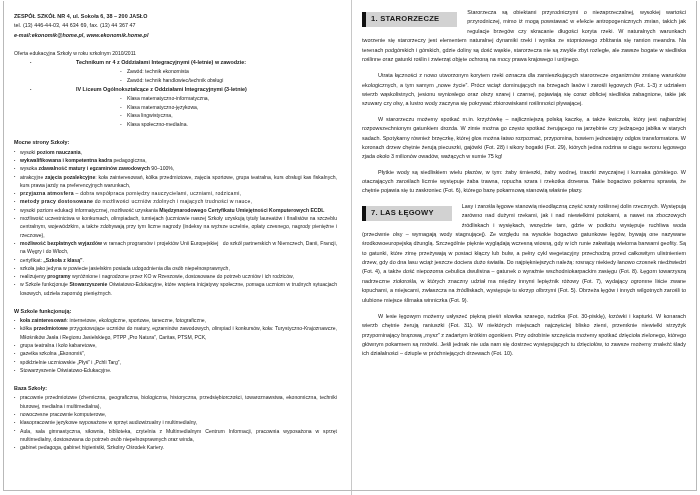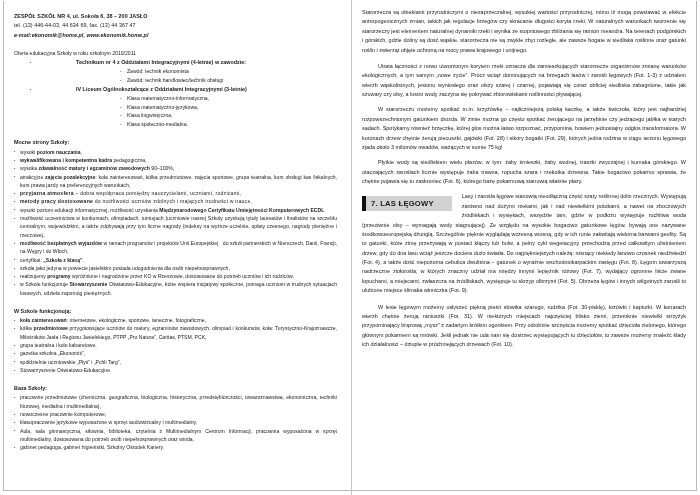--- a/index.html
+++ b/index.html
@@ -245,20 +245,21 @@
           <li>gabinet pedagoga, gabinet higienistki, Szkolny Ośrodek Kariery.</li>
         </ul>
       </div>
 
     </div>
 
     <div class="col col-right">
 
       <div class="rsec">
         <div class="rhead-wrap">
+          <div class="rhead">1. STARORZECZE</div>
           <p class="rpara noind">Starorzecza są obiektami przyrodniczymi o niezaprzeczalnej, wysokiej wartości przyrodniczej, mimo iż mogą powstawać w efekcie antropogenicznych zmian, takich jak regulacje brzegów czy skracanie długości koryta rzeki. W naturalnych warunkach tworzenie się starorzeczy jest elementem naturalnej dynamiki rzeki i wynika ze stopniowego zbliżania się ramion meandra. Na terenach podgórskich i górskich, gdzie doliny są dość wąskie, starorzecza nie są zwykle zbyt rozległe, ale zawsze bogate w siedliska roślinne oraz gatunki roślin i zwierząt objęte ochroną na mocy prawa krajowego i unijnego.</p>
         </div>
         <div class="clear"></div>
         <p class="rpara">Utrata łączności z nowo utworzonym korytem rzeki oznacza dla zamieszkujących starorzecze organizmów zmianę warunków ekologicznych, a tym samym „nowe życie”. Prócz wciąż dominujących na brzegach lasów i zarośli łęgowych (Fot. 1-3) z udziałem wierzb wąskolistnych, jesionu wyniosłego oraz olszy szarej i czarnej, pojawiają się coraz obficiej siedliska zabagnione, takie jak szuwary czy olsy, a lustro wody zaczyna się pokrywać zbiorowiskami roślinności pływającej.</p>
         <p class="rpara">W starorzeczu możemy spotkać m.in. krzyżówkę – najliczniejszą polską kaczkę, a także kwiczoła, który jest najbardziej rozpowszechnionym gatunkiem drozda. W zimie można go często spotkać żerującego na jarzębinie czy jedzącego jabłka w starych sadach. Spotykamy również brzęczkę, której głos można łatwo rozpoznać, przypomina, bowiem jednostajny odgłos transformatora. W koronach drzew chętnie żerują piecuszki, gajówki (Fot. 28) i sikory bogatki (Fot. 29), których jedna rodzina w ciągu sezonu lęgowego zjada około 3 milionów owadów, ważących w sumie 75 kg!</p>
         <p class="rpara">Płytkie wody są siedliskiem wielu płazów, w tym: żaby śmieszki, żaby wodnej, traszki zwyczajnej i kumaka górskiego. W otaczających zaroślach licznie występuje żaba trawna, ropucha szara i rzekotka drzewna. Takie bogactwo pokarmu sprawia, że chętnie pojawia się tu zaskroniec (Fot. 6), którego bazę pokarmową stanowią właśnie płazy.</p>
       </div>
 
       <div class="rsec">
         <div class="rhead-wrap">

